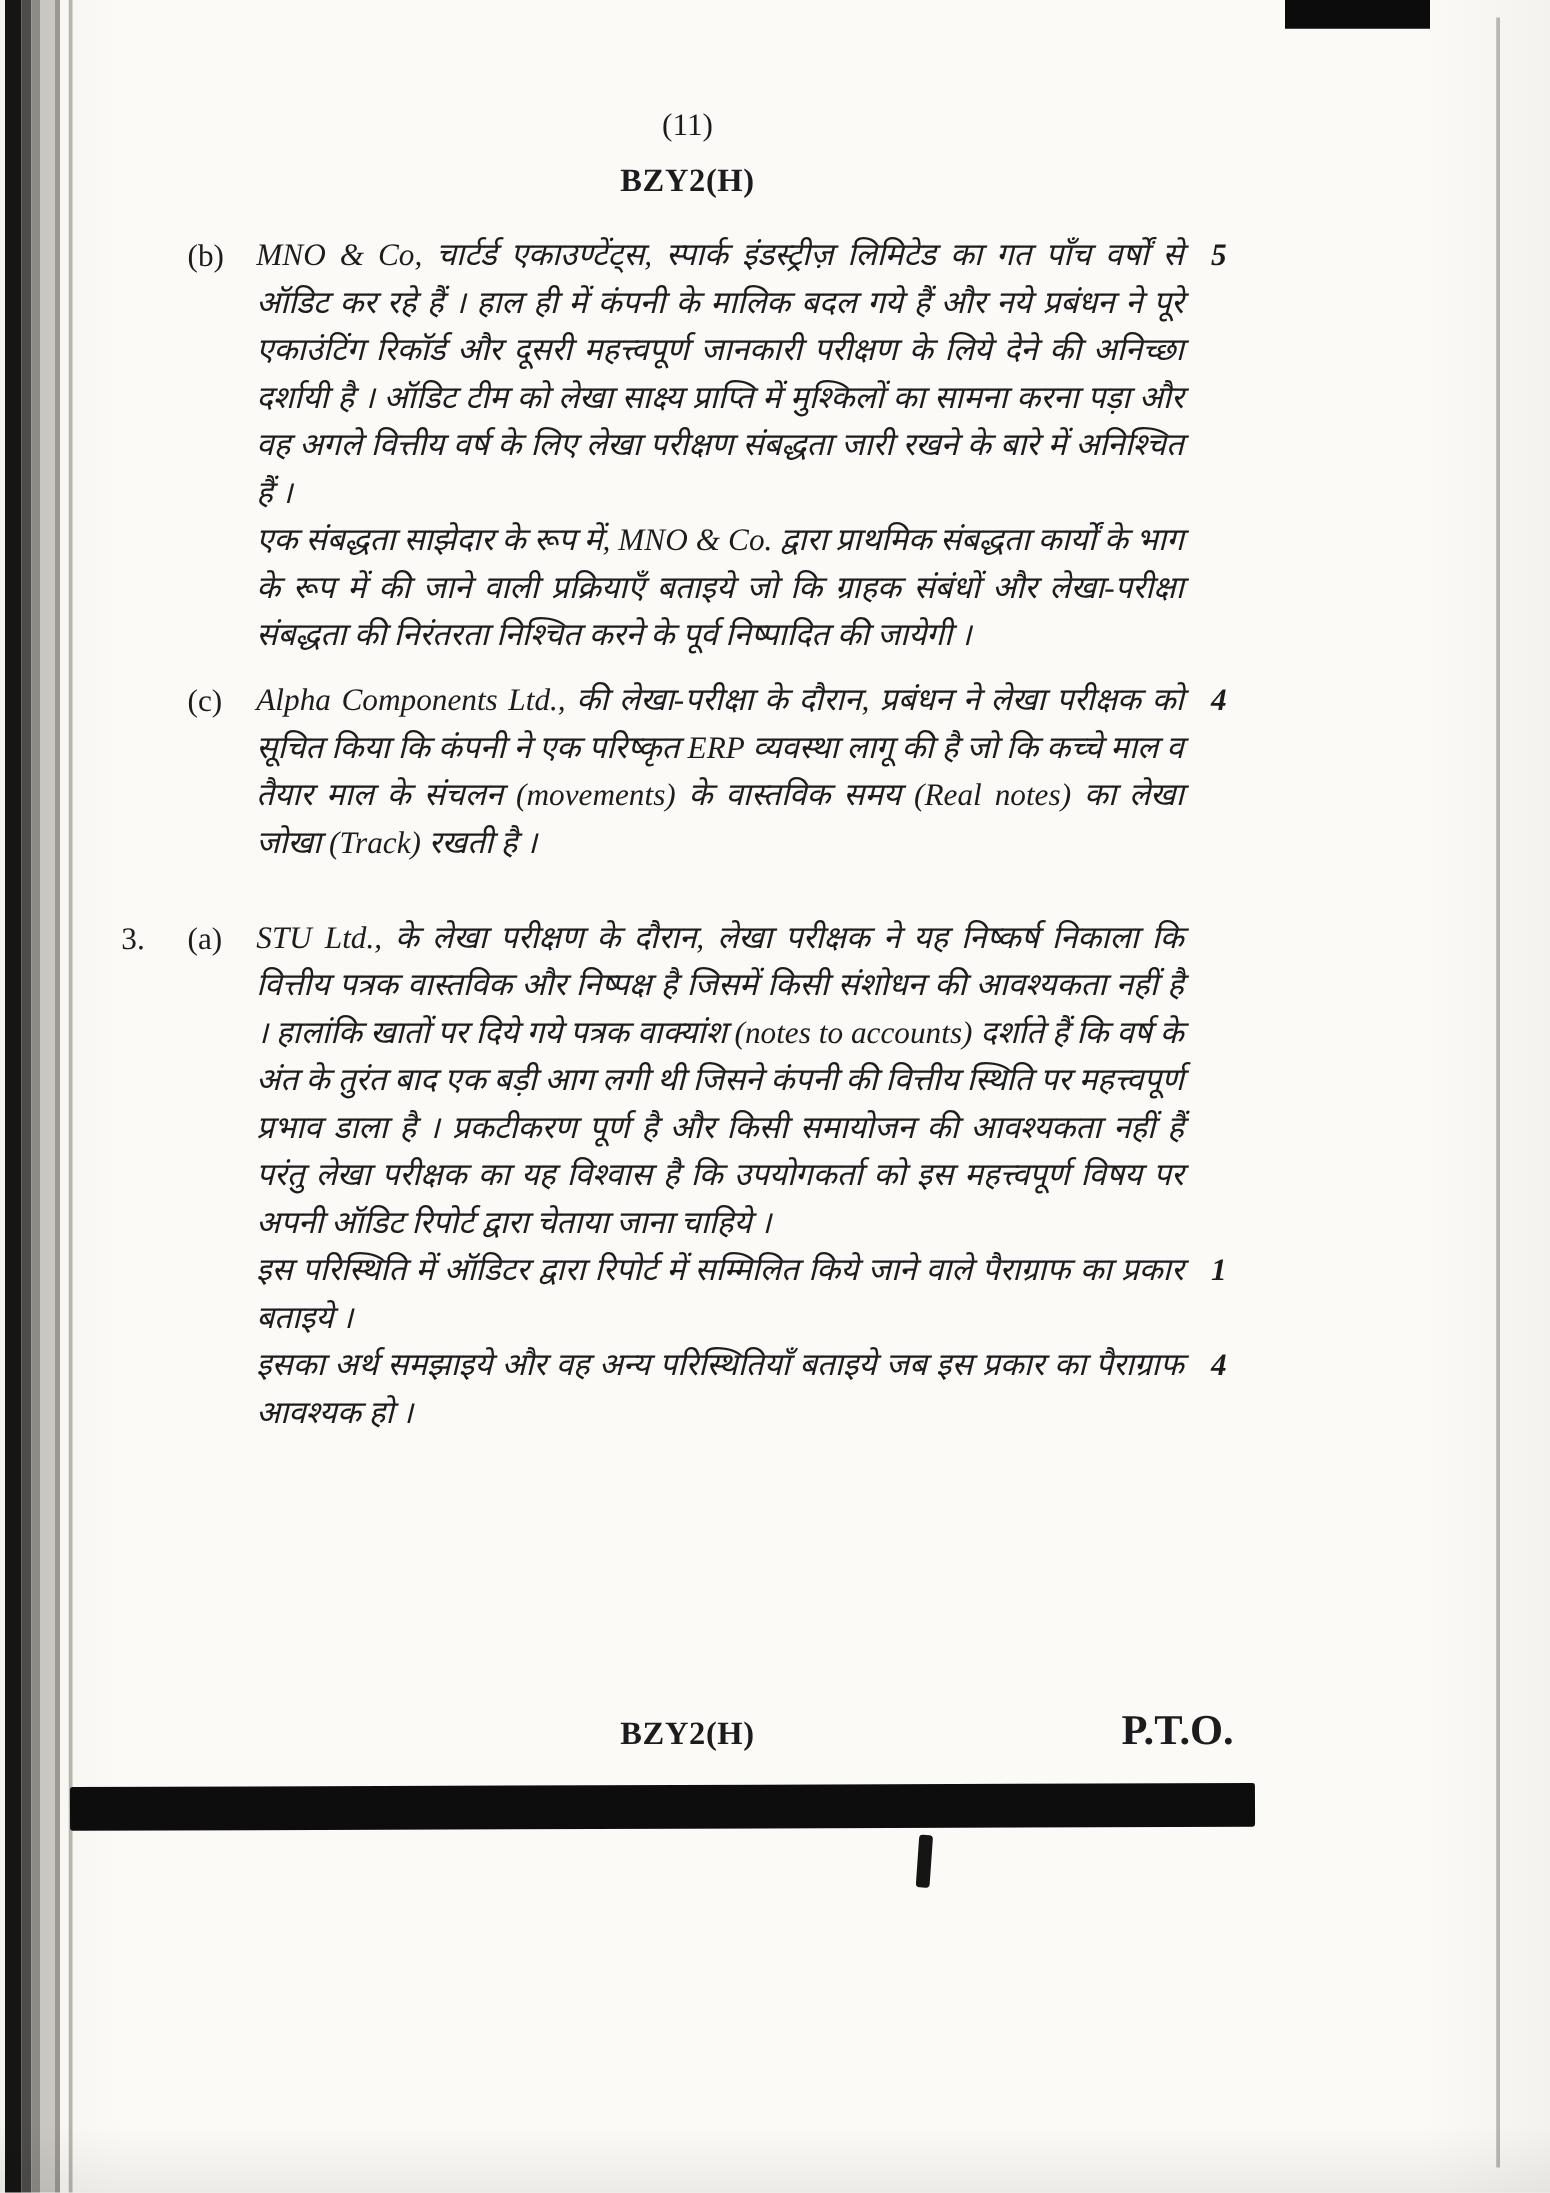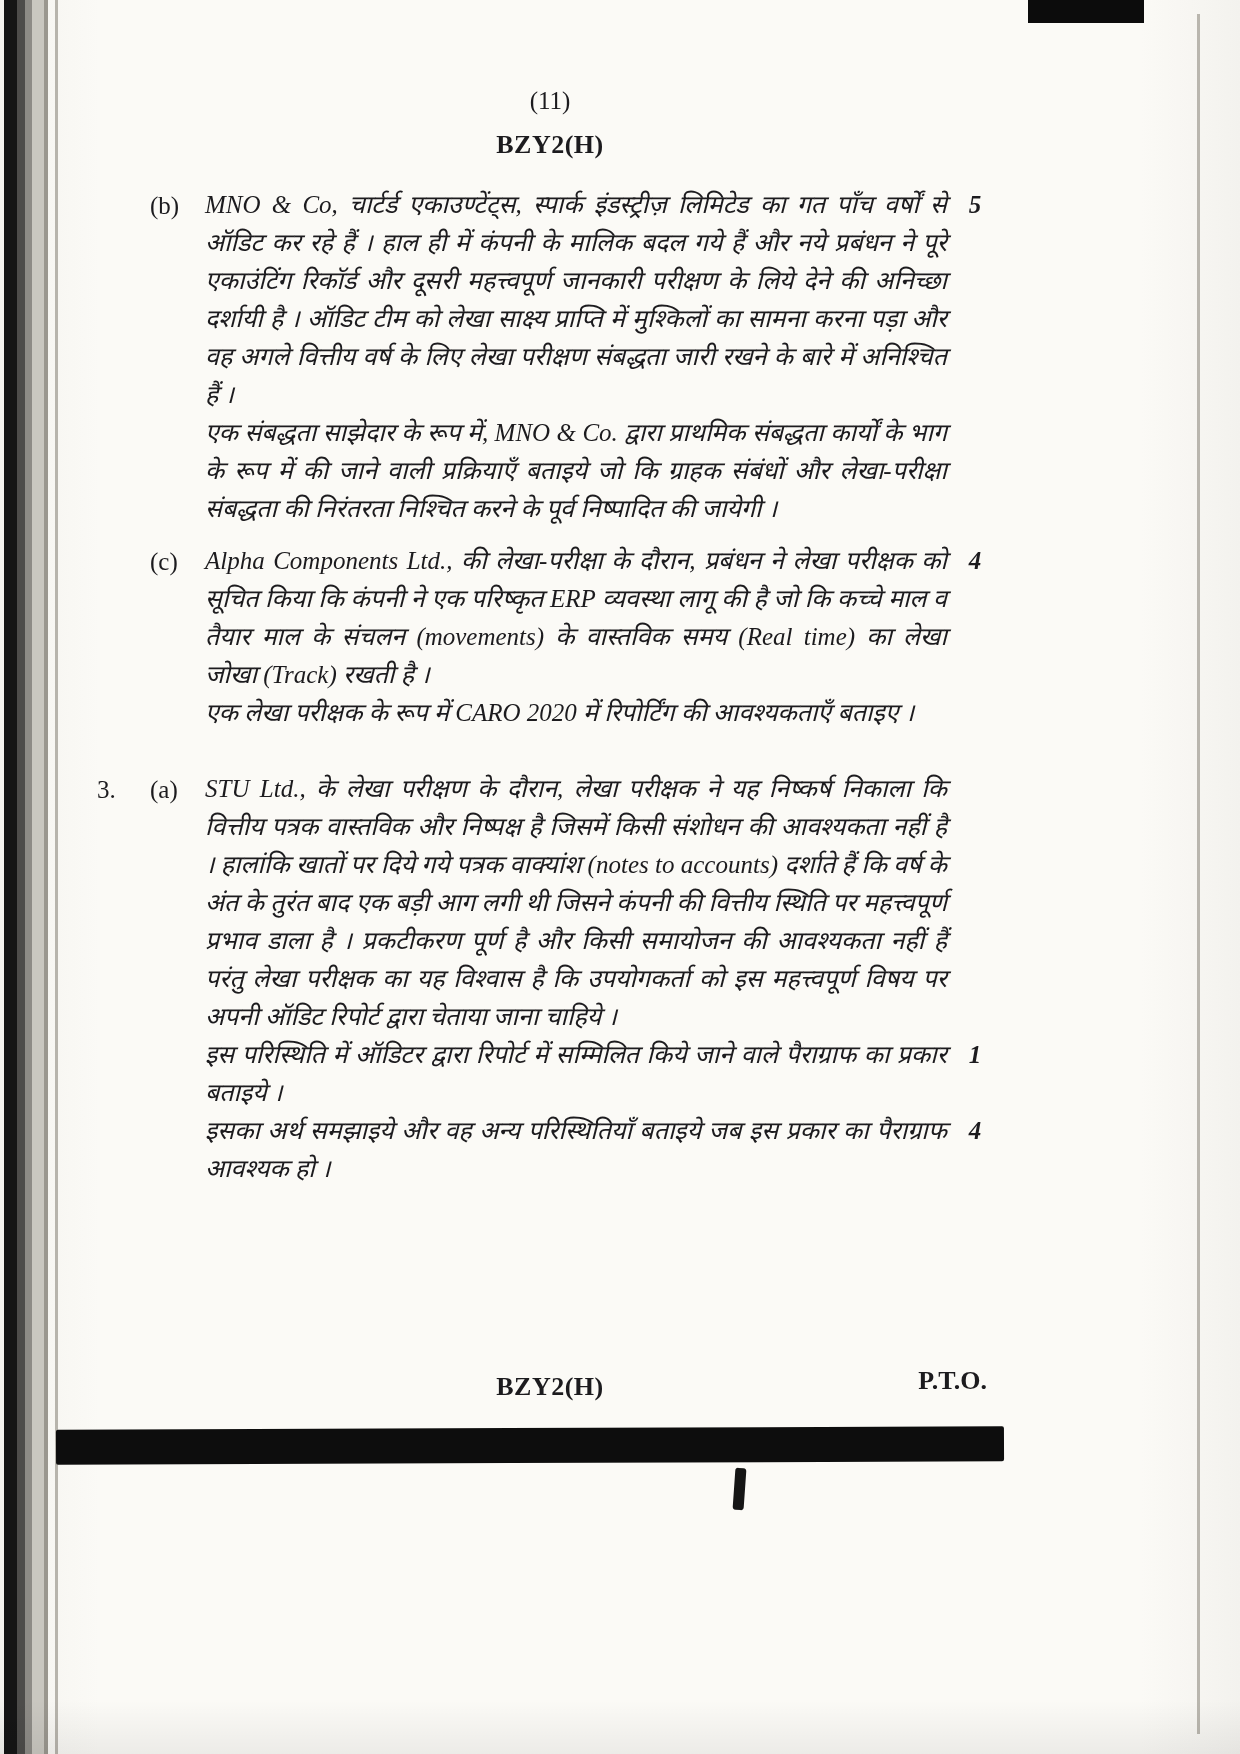--- a/index.html
+++ b/index.html
@@ -37,21 +37,21 @@
   .question{position:relative;margin:0 0 14px 110px;width:800px;}
   .question.q-numbered{margin-top:38px;}
   .q-part-label{position:absolute;left:-55px;top:1px;}
   .q-number{position:absolute;left:-108px;top:1px;}
   .para-row{display:flex;align-items:flex-start;font-style:italic;}
   .para-text{width:742px;text-align:justify;}
   .para-marks{width:56px;text-align:center;font-weight:bold;flex:none;}
 
   .footer{position:absolute;left:95px;top:1372px;width:910px;height:40px;}
   .footer-code{position:absolute;left:0;right:0;text-align:center;font-weight:bold;font-size:26px;letter-spacing:0.5px;}
-  .pto{position:absolute;right:18px;top:-6px;font-weight:bold;font-size:26px;}
+  .pto{position:absolute;right:18px;top:-6px;font-weight:bold;font-size:34px;}
 </style>
 </head>
 <body>
 
 <div class="scan-page">
 
   <div class="edge edge-1"></div>
   <div class="edge edge-2"></div>
   <div class="edge edge-3"></div>
   <div class="edge edge-4"></div>
@@ -76,26 +76,22 @@
       </div>
       <div class="para-row">
         <div class="para-text">एक संबद्धता साझेदार के रूप में, MNO &amp; Co. द्वारा प्राथमिक संबद्धता कार्यों के भाग के रूप में की जाने वाली प्रक्रियाएँ बताइये जो कि ग्राहक संबंधों और लेखा-परीक्षा संबद्धता की निरंतरता निश्चित करने के पूर्व निष्पादित की जायेगी ।</div>
         <div class="para-marks"></div>
       </div>
     </div>
 
     <div class="question">
       <div class="q-part-label">(c)</div>
       <div class="para-row">
-        <div class="para-text">Alpha Components Ltd., की लेखा-परीक्षा के दौरान, प्रबंधन ने लेखा परीक्षक को सूचित किया कि कंपनी ने एक परिष्कृत ERP व्यवस्था लागू की है जो कि कच्चे माल व तैयार माल के संचलन (movements) के वास्तविक समय (Real time) का लेखा जोखा (Track) रखती है ।</div>
+        <div class="para-text">Alpha Components Ltd., की लेखा-परीक्षा के दौरान, प्रबंधन ने लेखा परीक्षक को सूचित किया कि कंपनी ने एक परिष्कृत ERP व्यवस्था लागू की है जो कि कच्चे माल व तैयार माल के संचलन (movements) के वास्तविक समय (Real notes) का लेखा जोखा (Track) रखती है ।</div>
         <div class="para-marks">4</div>
-      </div>
-      <div class="para-row">
-        <div class="para-text">एक लेखा परीक्षक के रूप में CARO 2020 में रिपोर्टिंग की आवश्यकताएँ बताइए ।</div>
-        <div class="para-marks"></div>
       </div>
     </div>
 
     <div class="question q-numbered">
       <div class="q-number">3.</div>
       <div class="q-part-label">(a)</div>
       <div class="para-row">
         <div class="para-text">STU Ltd., के लेखा परीक्षण के दौरान, लेखा परीक्षक ने यह निष्कर्ष निकाला कि वित्तीय पत्रक वास्तविक और निष्पक्ष है जिसमें किसी संशोधन की आवश्यकता नहीं है । हालांकि खातों पर दिये गये पत्रक वाक्यांश (notes to accounts) दर्शाते हैं कि वर्ष के अंत के तुरंत बाद एक बड़ी आग लगी थी जिसने कंपनी की वित्तीय स्थिति पर महत्त्वपूर्ण प्रभाव डाला है । प्रकटीकरण पूर्ण है और किसी समायोजन की आवश्यकता नहीं हैं परंतु लेखा परीक्षक का यह विश्वास है कि उपयोगकर्ता को इस महत्त्वपूर्ण विषय पर अपनी ऑडिट रिपोर्ट द्वारा चेताया जाना चाहिये ।</div>
         <div class="para-marks"></div>
       </div>

